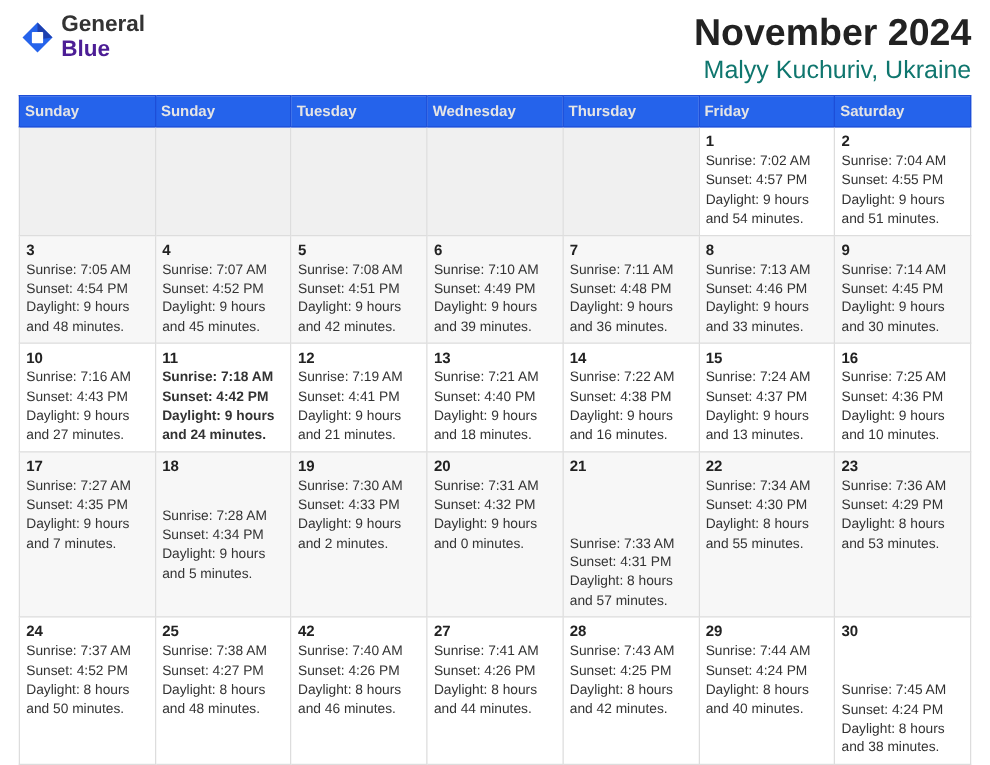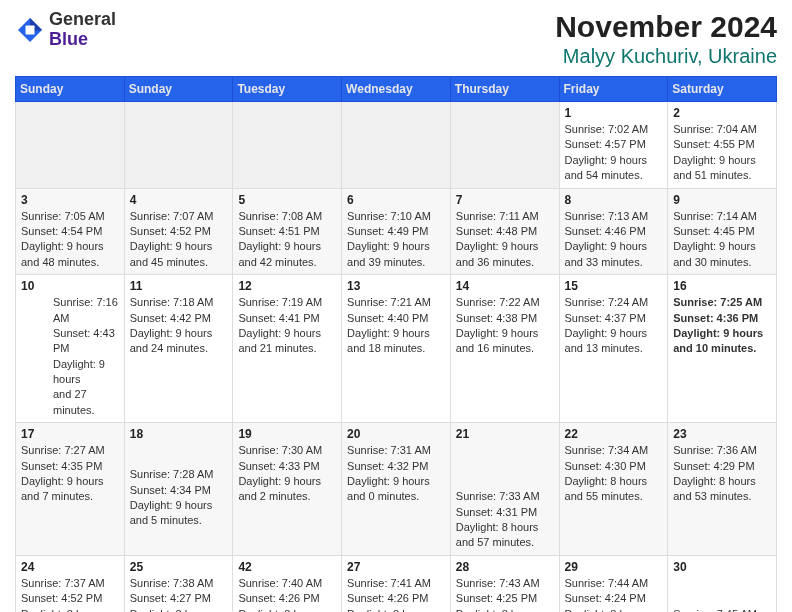--- a/index.html
+++ b/index.html
@@ -200,28 +200,28 @@
             <span class="day-num">9</span>
             <div class="day-info" style="white-space: pre-line;">Sunrise: 7:14 AM
 Sunset: 4:45 PM
 Daylight: 9 hours
 and 30 minutes.</div>
           </td>
         </tr>
         <tr>
           <td>
             <span class="day-num">10</span>
-            <div class="day-info" style="white-space: pre-line; margin-left: 32px;">Sunrise: 7:16 AM
+            <div class="day-info" style="white-space: pre-line;">Sunrise: 7:16 AM
 Sunset: 4:43 PM
 Daylight: 9 hours
 and 27 minutes.</div>
           </td>
           <td>
             <span class="day-num">11</span>
-            <div class="day-info" style="white-space: pre-line;">Sunrise: 7:18 AM
+            <div class="day-info" style="white-space: pre-line; font-weight: bold;">Sunrise: 7:18 AM
 Sunset: 4:42 PM
 Daylight: 9 hours
 and 24 minutes.</div>
           </td>
           <td>
             <span class="day-num">12</span>
             <div class="day-info" style="white-space: pre-line;">Sunrise: 7:19 AM
 Sunset: 4:41 PM
 Daylight: 9 hours
 and 21 minutes.</div>
@@ -242,21 +242,21 @@
           </td>
           <td>
             <span class="day-num">15</span>
             <div class="day-info" style="white-space: pre-line;">Sunrise: 7:24 AM
 Sunset: 4:37 PM
 Daylight: 9 hours
 and 13 minutes.</div>
           </td>
           <td>
             <span class="day-num">16</span>
-            <div class="day-info" style="white-space: pre-line; font-weight: bold;">Sunrise: 7:25 AM
+            <div class="day-info" style="white-space: pre-line;">Sunrise: 7:25 AM
 Sunset: 4:36 PM
 Daylight: 9 hours
 and 10 minutes.</div>
           </td>
         </tr>
         <tr>
           <td>
             <span class="day-num">17</span>
             <div class="day-info" style="white-space: pre-line;">Sunrise: 7:27 AM
 Sunset: 4:35 PM

